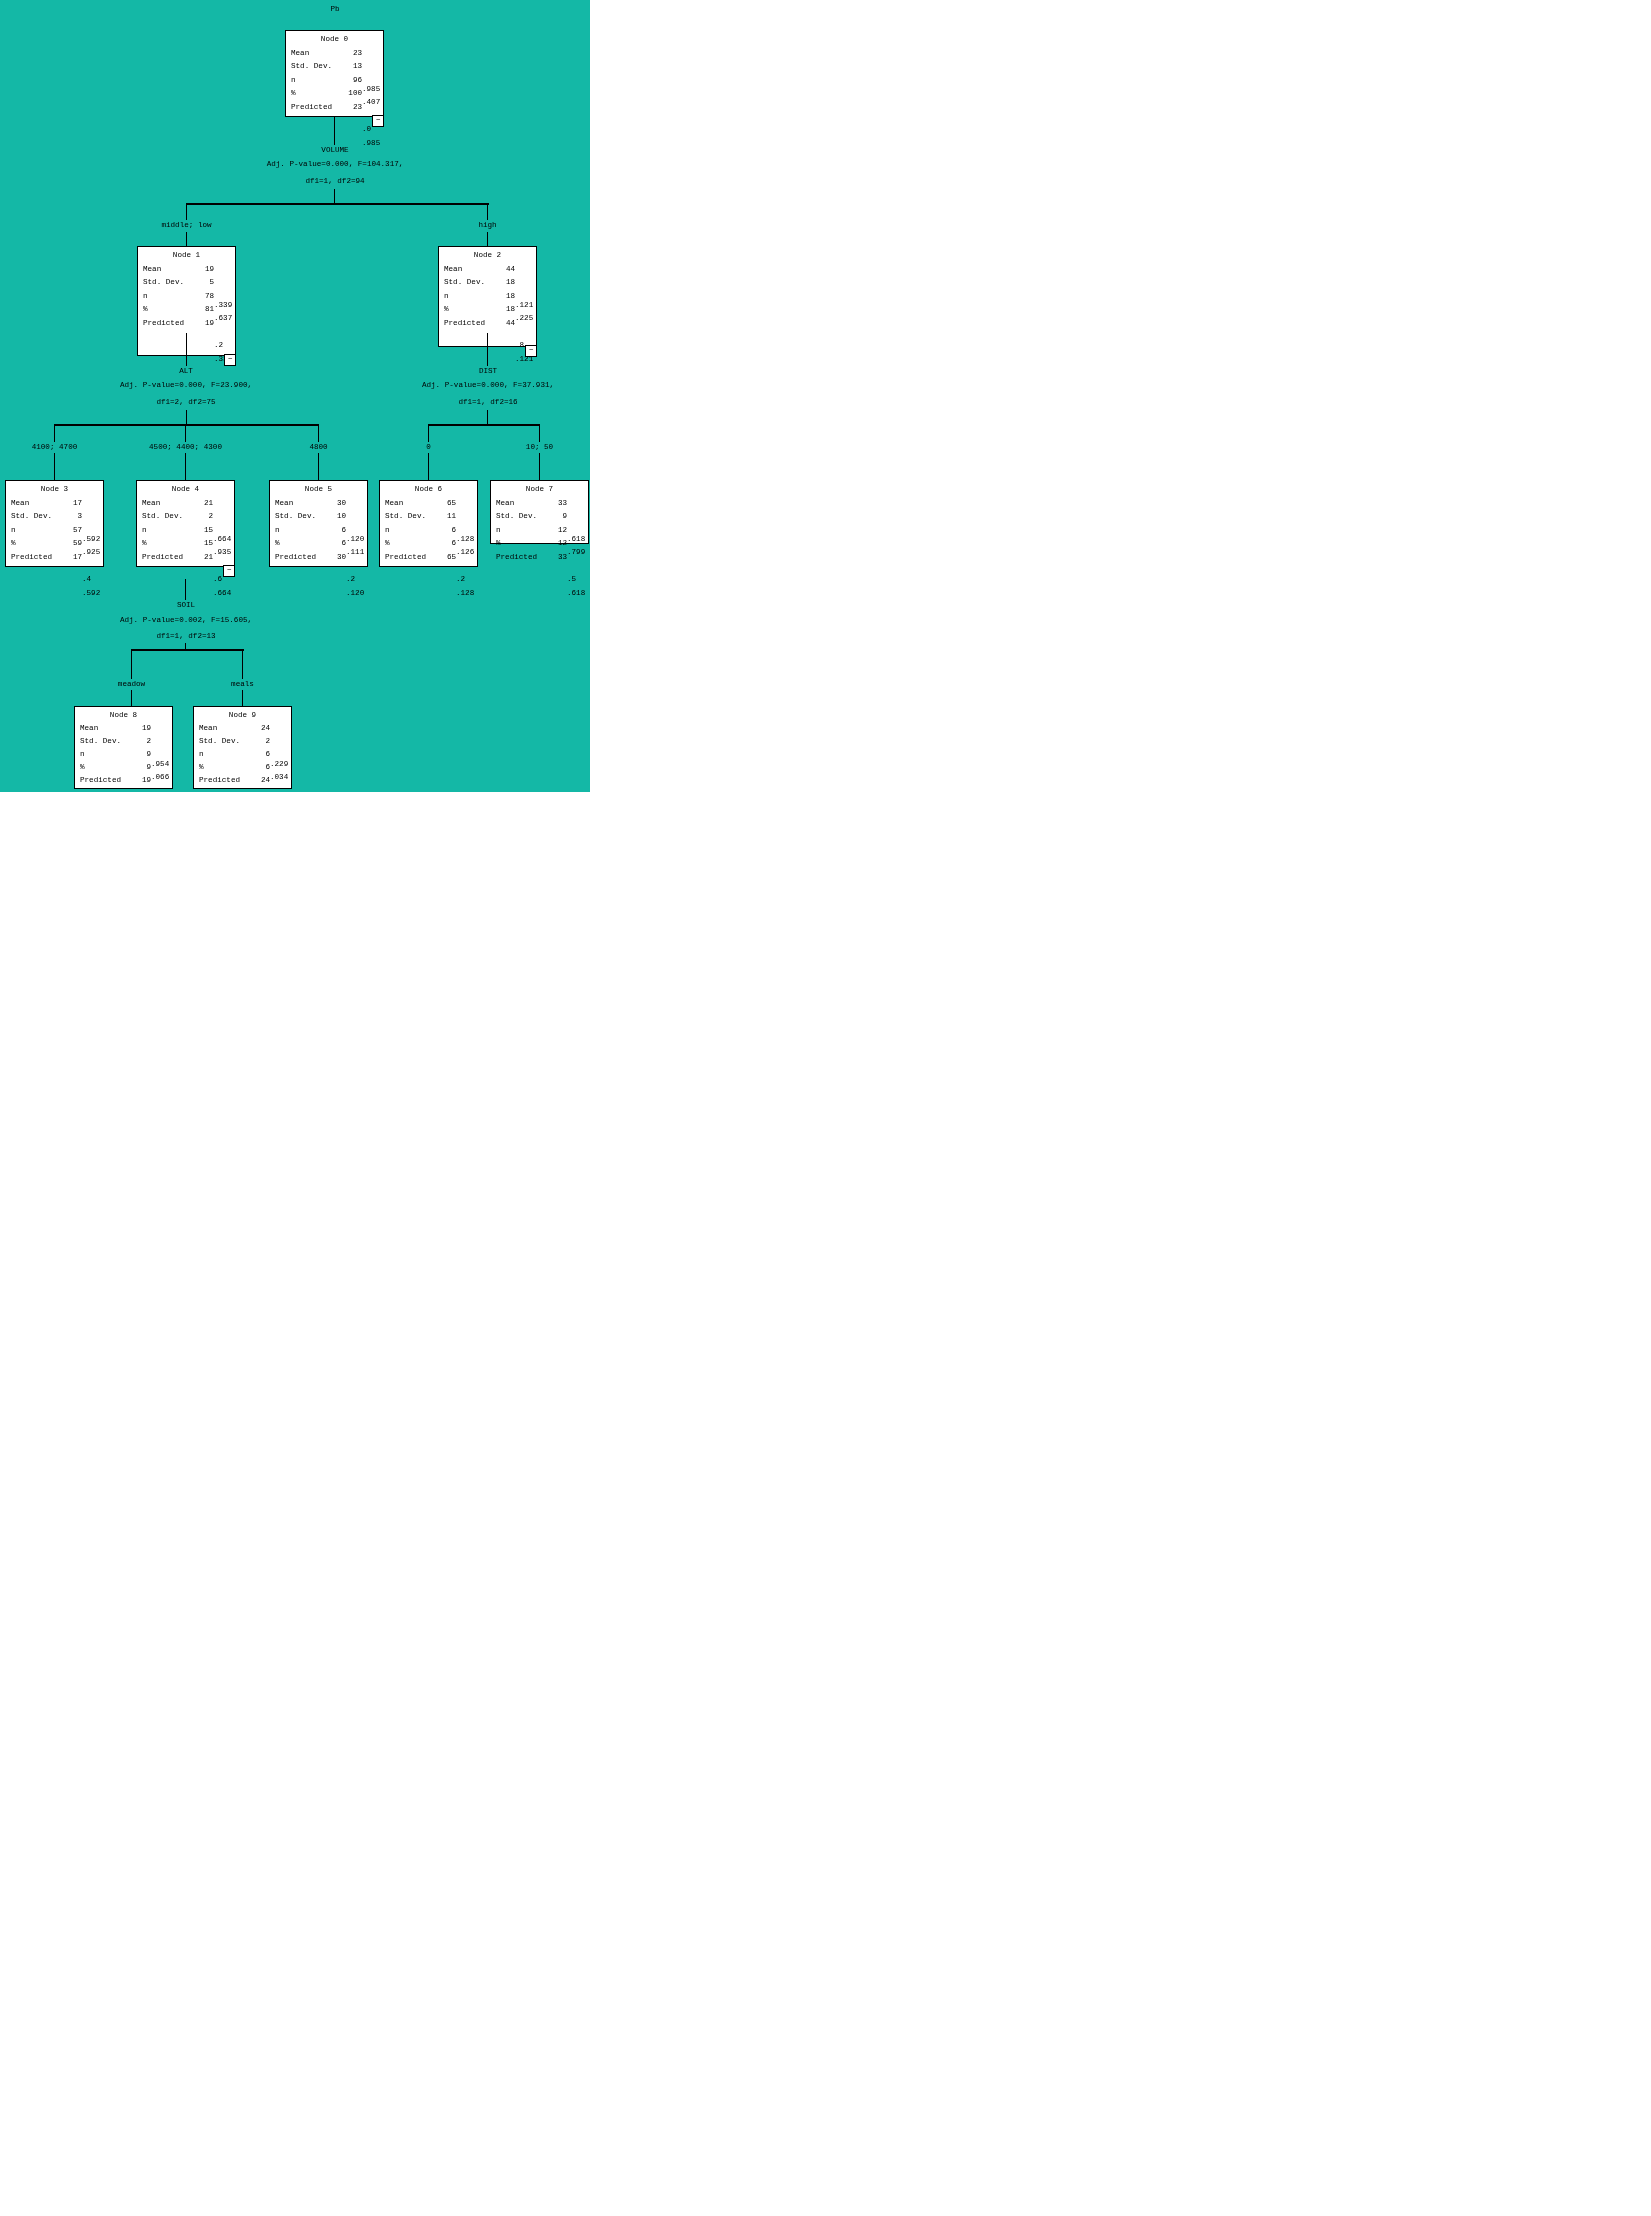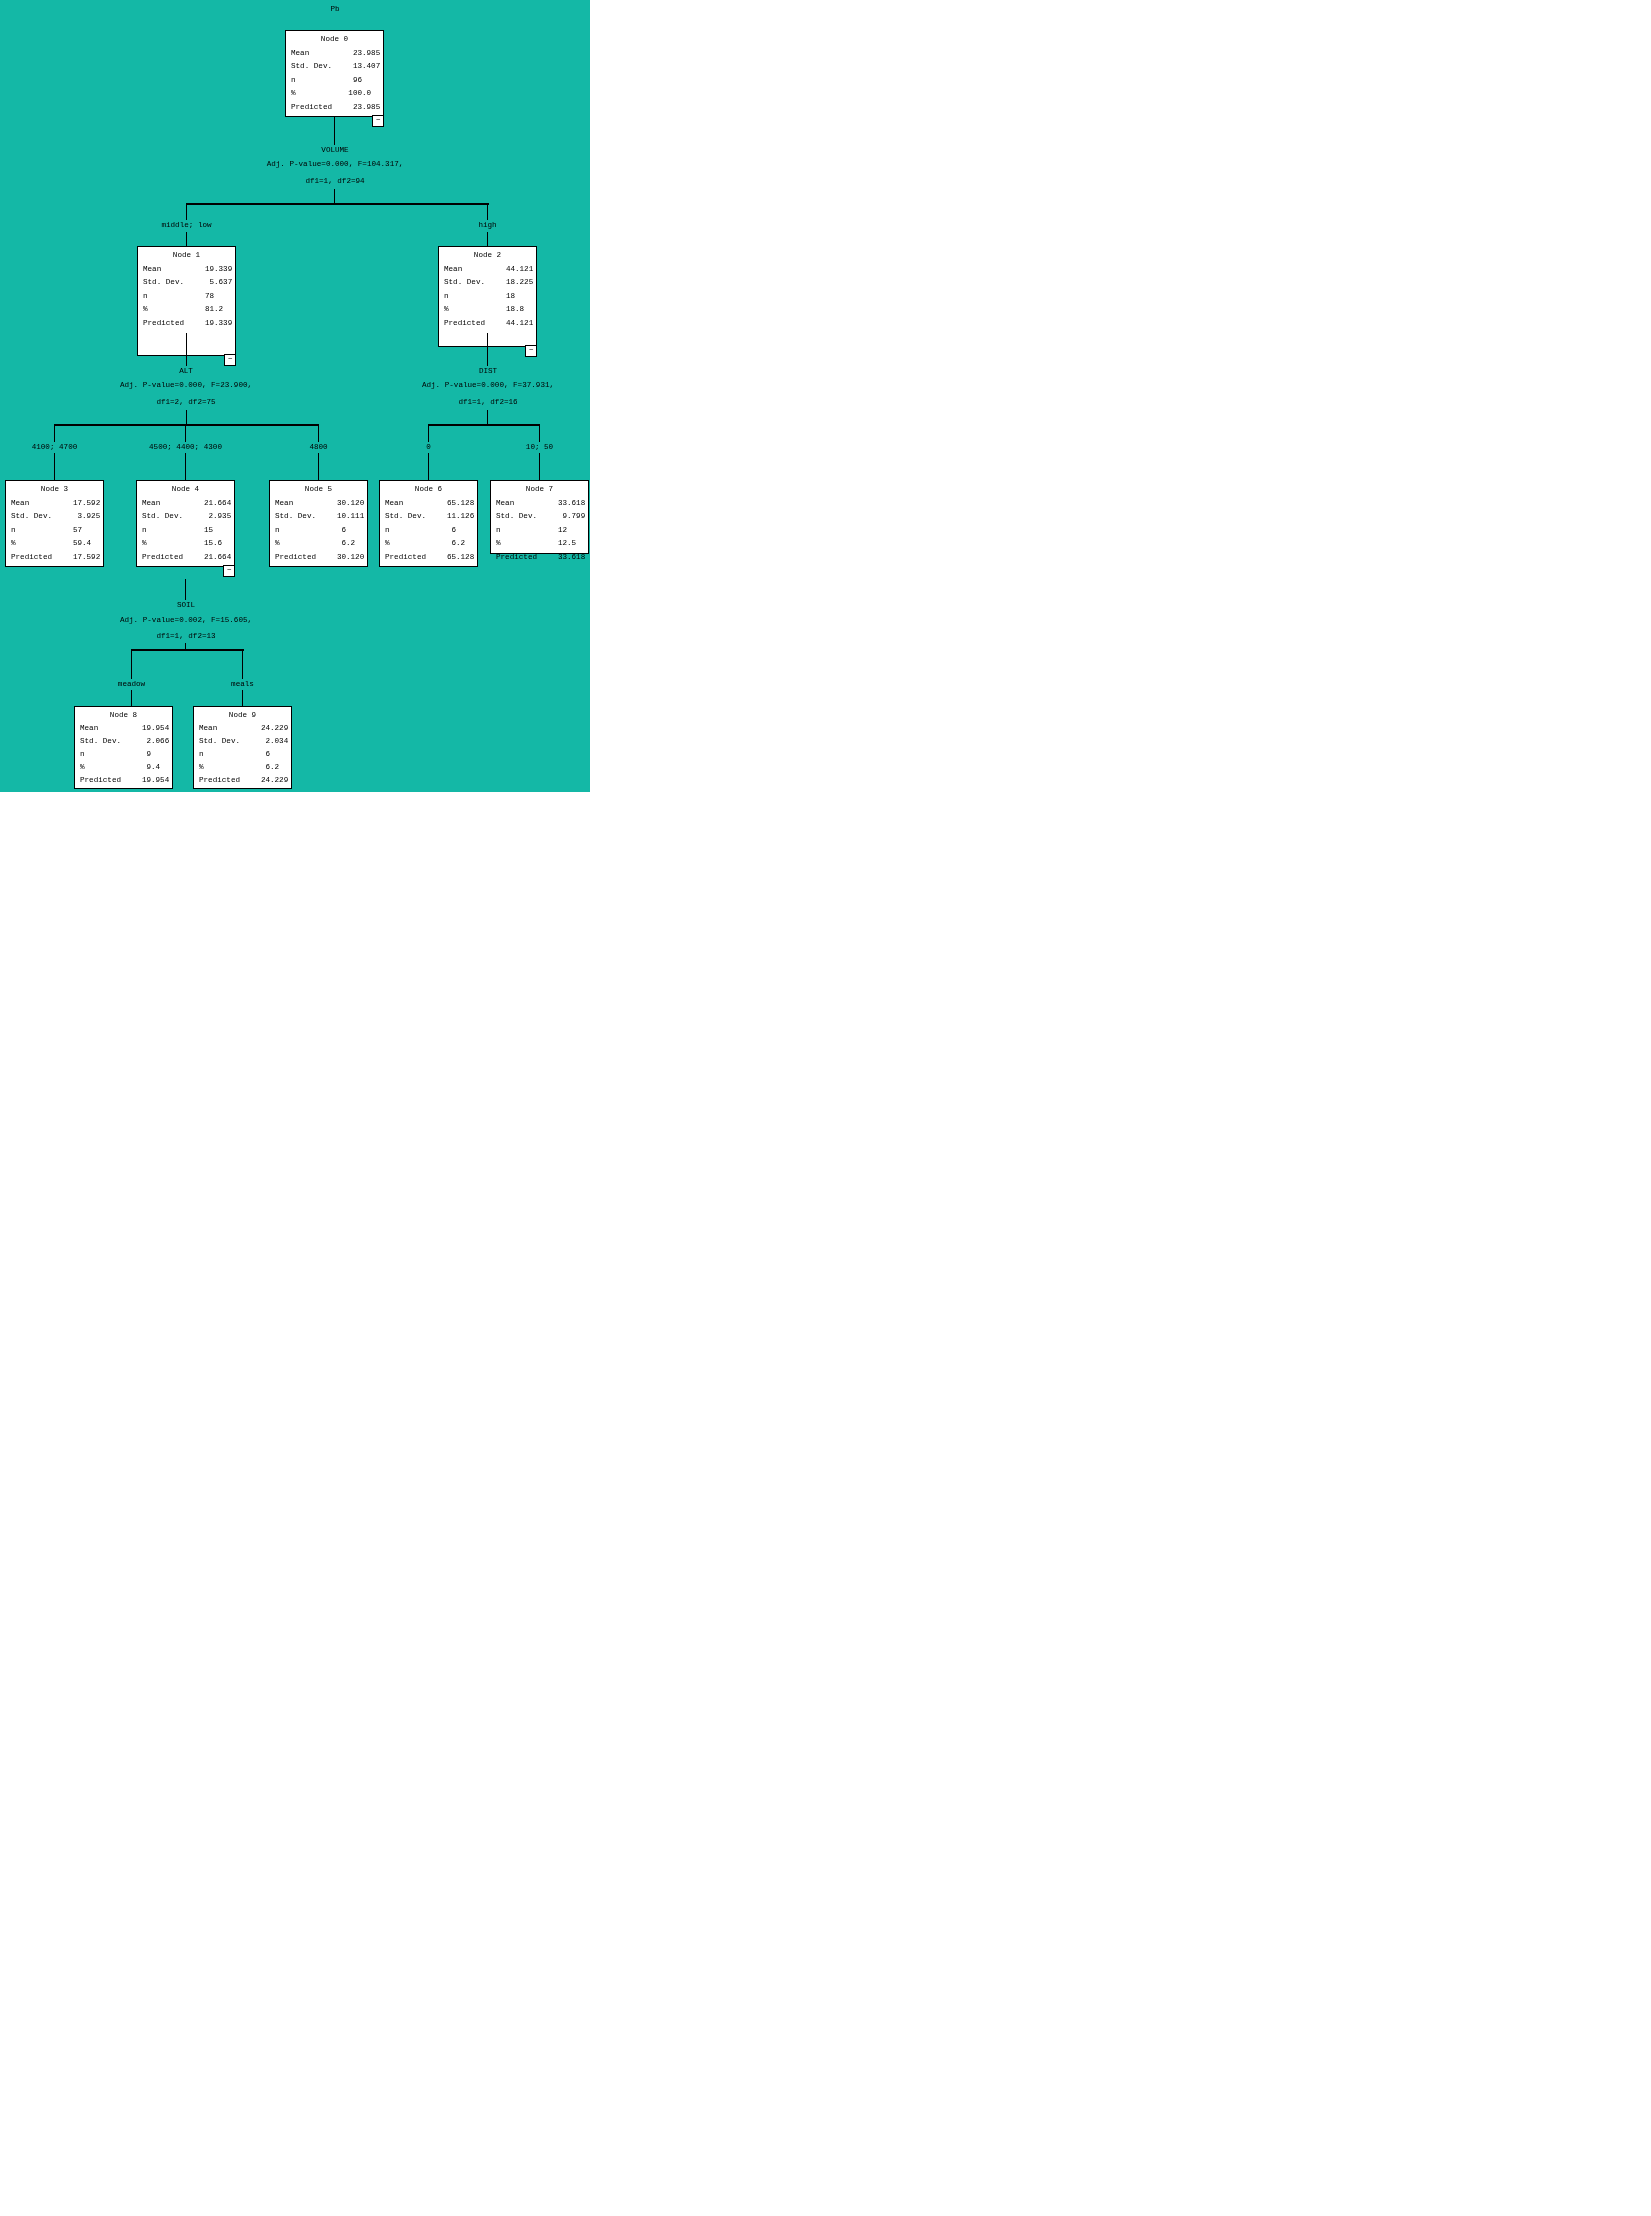--- a/index.html
+++ b/index.html
@@ -11,21 +11,21 @@
   .node {
     position:absolute; width:99px; box-sizing:border-box;
     border:1px solid #000; background:#fff;
     display:grid; grid-template-columns:1fr 23px 16px; grid-auto-rows:13.6px;
     padding:2px 5px 0;
   }
   .node.short { grid-auto-rows:13px; }
   .ntitle { grid-column:1/-1; text-align:center; line-height:13.6px; white-space:nowrap; }
   .sl { line-height:13.6px; text-align:left; white-space:nowrap; }
   .vi { line-height:13.6px; text-align:right; white-space:nowrap; }
-  .vf { line-height:13.6px; text-align:left; white-space:nowrap; }
+  .vf { line-height:13.6px; text-align:left; white-space:nowrap;margin-top:36px; }
   .short .ntitle, .short .sl, .short .vi, .short .vf { line-height:13px; }
   .tab {
     position:absolute; right:-1px; top:100%; margin-top:-1px;
     width:11.6px; height:12px; box-sizing:border-box; border:1px solid #000;
     background:#fff; text-align:center; line-height:9px; font-size:7.6px;
     cursor:pointer;
   }
   .vl { position:absolute; width:1px; background:#000; }
   .hl { position:absolute; height:1.5px; background:#000; }
   .cline { position:absolute; width:202px; text-align:center; line-height:11px; white-space:nowrap; }
@@ -210,21 +210,21 @@
     <span class="vi">6</span>
     <span class="vf"></span>
     <span class="sl">%</span>
     <span class="vi">6</span>
     <span class="vf">.2</span>
     <span class="sl">Predicted</span>
     <span class="vi">65</span>
     <span class="vf">.128</span>
   </div>
 
-  <div class="node" style="left:490px;top:480px;height:74px">
+  <div class="node" style="left:490px;top:480px;height:64px">
     <div class="ntitle">Node 7</div>
     <span class="sl">Mean</span>
     <span class="vi">33</span>
     <span class="vf">.618</span>
     <span class="sl">Std. Dev.</span>
     <span class="vi">9</span>
     <span class="vf">.799</span>
     <span class="sl">n</span>
     <span class="vi">12</span>
     <span class="vf"></span>

